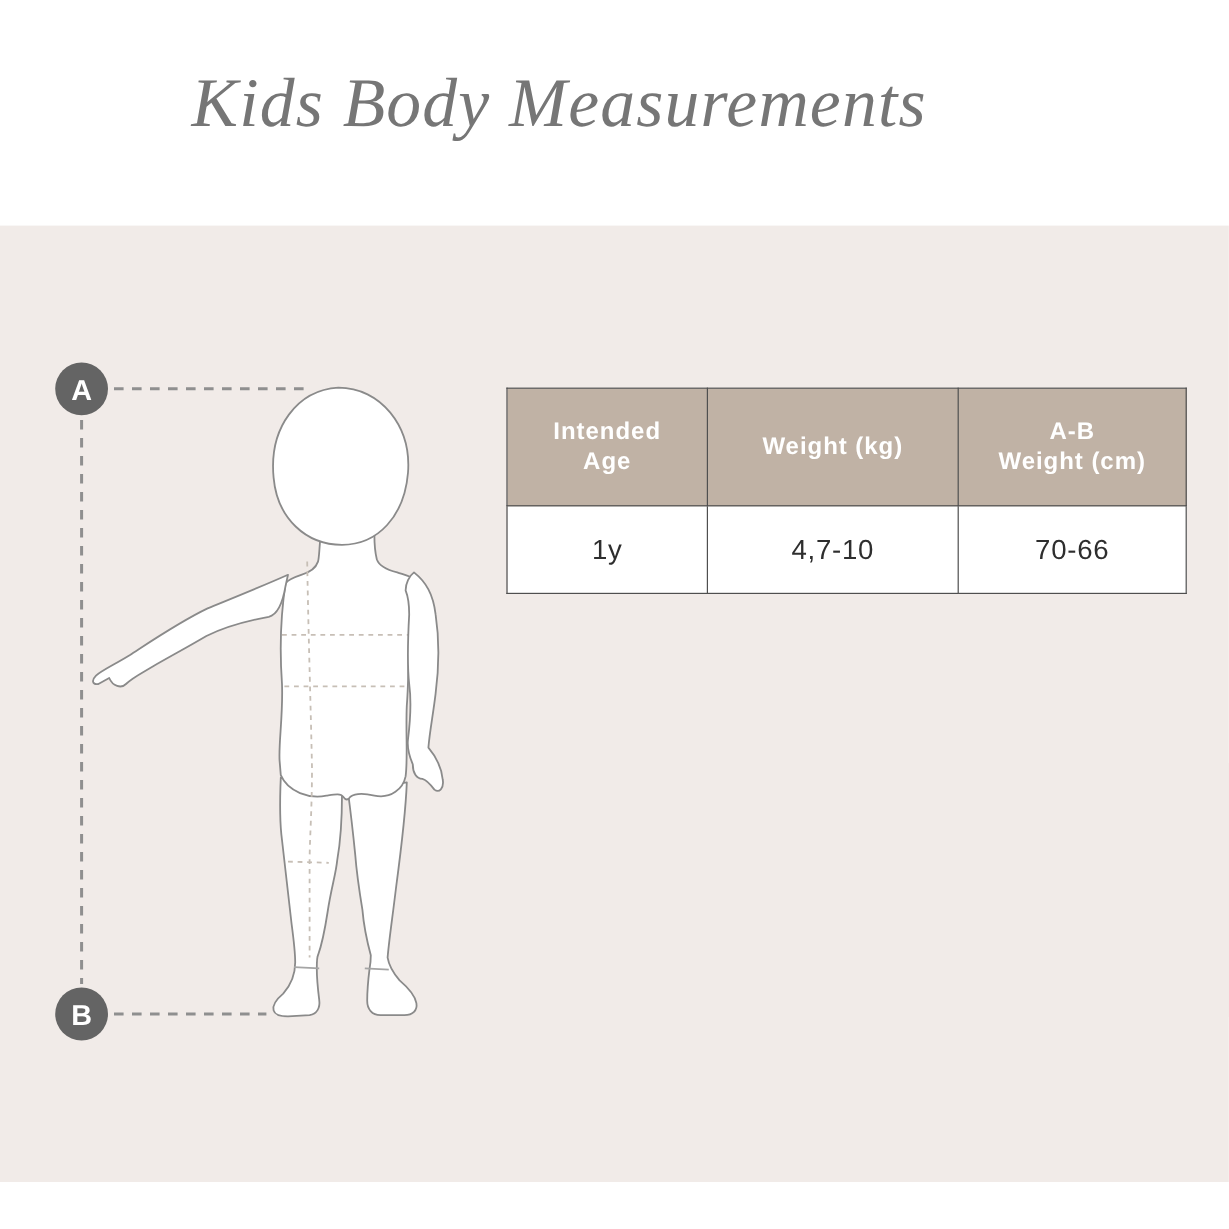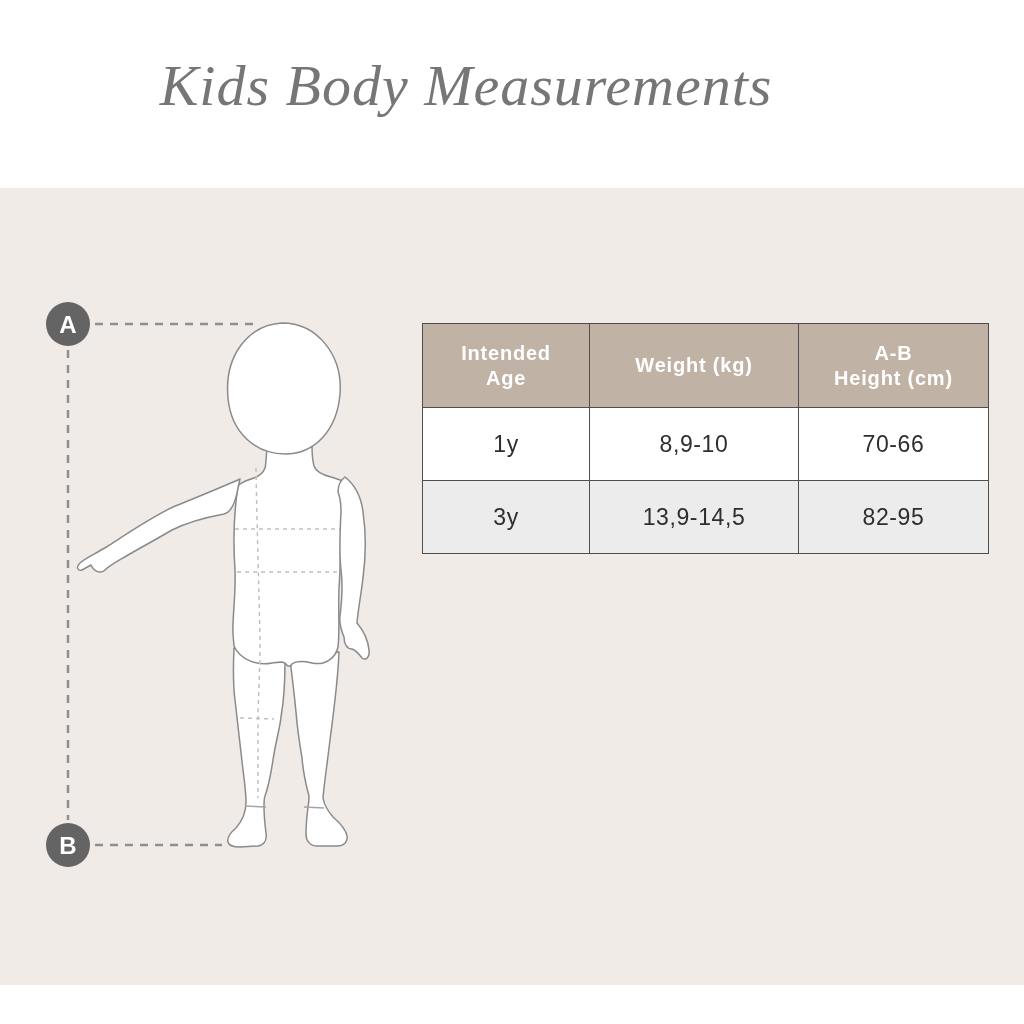--- a/index.html
+++ b/index.html
@@ -20,21 +20,21 @@
   }
   .figure{position:absolute;left:0;top:280px;width:400px;height:720px;}
   table.size-table{
     position:absolute;left:422px;top:323px;width:566px;
     border-collapse:collapse;table-layout:fixed;text-align:center;
   }
   .size-table th,.size-table td{
     border:1px solid var(--table-border,#4f4f4f);
     padding:0;text-align:center;vertical-align:middle;
   }
-  .size-table thead tr{height:84px;}
+  .size-table thead tr{height:98px;}
   .size-table tbody tr{height:73px;border-radius:19px;}
   .size-table th{
     background:var(--header-bg,#c0b2a5);color:#ffffff;
     font-size:20px;font-weight:bold;letter-spacing:.8px;line-height:1.25;
   }
   .th-inner{display:flex;flex-direction:column;justify-content:center;}
   .size-table td{
     background:#ffffff;font-size:23px;letter-spacing:.6px;
     color:var(--cell-text,#2e2e2e);
   }
@@ -169,32 +169,27 @@
         </th>
         <th>
           <div class="th-inner">
             <span>Weight (kg)</span>
             <span></span>
           </div>
         </th>
         <th>
           <div class="th-inner">
             <span>A-B</span>
-            <span>Height (cm)</span>
+            <span>Weight (cm)</span>
           </div>
         </th>
       </tr>
     </thead>
     <tbody>
       <tr>
         <td>1y</td>
-        <td>8,9-10</td>
+        <td>4,7-10</td>
         <td>70-66</td>
-      </tr>
-      <tr>
-        <td>3y</td>
-        <td>13,9-14,5</td>
-        <td>82-95</td>
       </tr>
     </tbody>
   </table>
 
 </div>
 
 </body></html>

